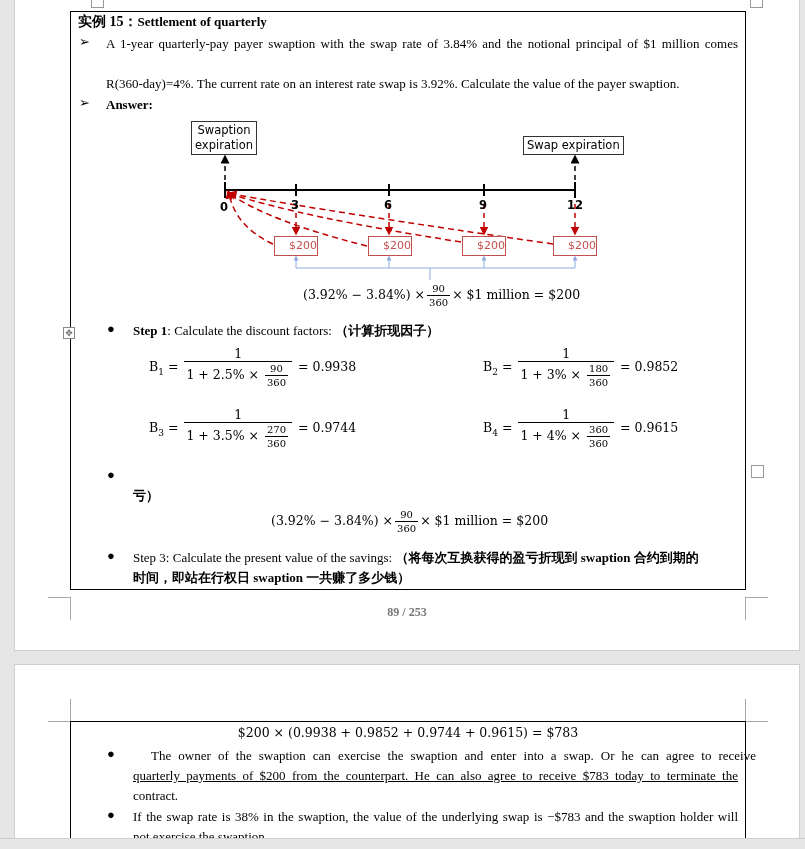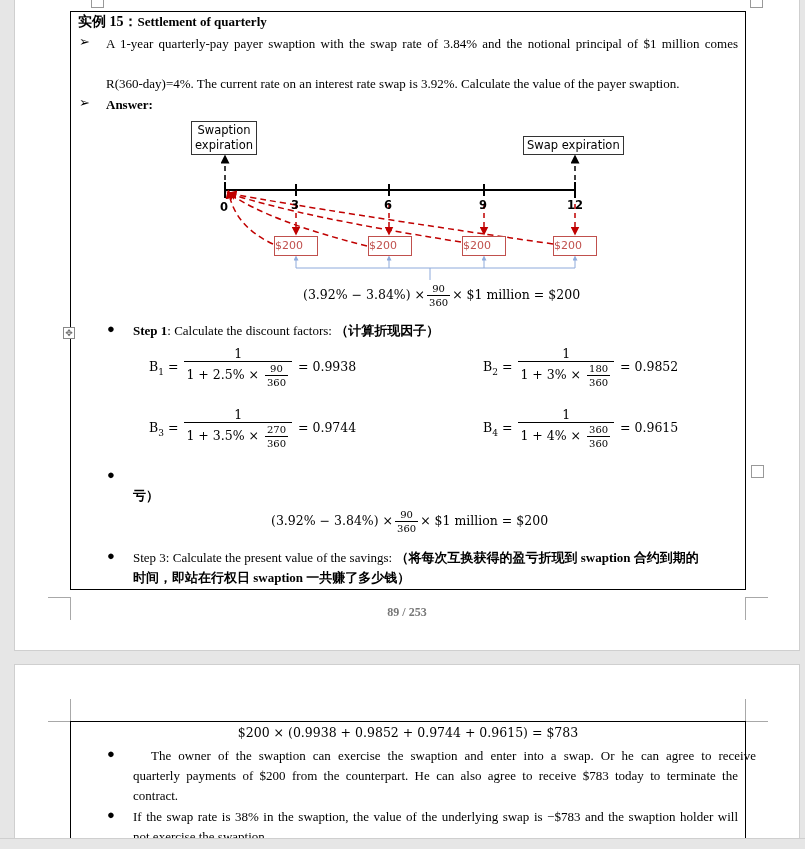--- a/index.html
+++ b/index.html
@@ -42,21 +42,21 @@
     font-size:9px; line-height:10px; text-align:center; color:#666;
   }
   .small-box { position:absolute; width:11px; height:11px; border:1px solid #999; background:#fff; }
 
   .diagram-label {
     position:absolute; font-family:"DejaVu Sans", sans-serif; font-size:11.5px;
     border:1px solid #333; background:#fff; text-align:center; line-height:15px; padding:1px 3px;
   }
   .pay-box {
     position:absolute; width:42px; height:18px; border:1px solid #c0504d; background:#fff;
-    color:#c0504d; font-family:"DejaVu Sans", sans-serif; font-size:11px; text-align:left; line-height:18px;
+    color:#c0504d; font-family:"DejaVu Sans", sans-serif; font-size:11px; text-align:right; line-height:18px;
   }
   .tick-label {
     position:absolute; font-family:"DejaVu Sans", sans-serif; font-weight:bold; font-size:11.5px;
   }
 </style>
 </head>
 <body>
 
 <div class="page" id="page1">
 
@@ -233,21 +233,21 @@
 
 <div class="page" id="page2">
   <div class="corner" style="left:33px;top:34px;border-width:0 1px 1px 0;"></div>
   <div class="corner" style="left:730px;top:34px;border-width:0 0 1px 1px;"></div>
 
   <div class="frame" id="frame2">
     <div class="abs math" style="left:0;right:0;top:3px;text-align:center;">$200 × (0.9938 + 0.9852 + 0.9744 + 0.9615)  =  $783</div>
 
     <span class="bul" style="left:36px;top:24px;">●</span>
     <div class="abs t j" style="left:80px;top:24px;width:605px;">The owner of the swaption can exercise the swaption and enter into a swap. Or he can agree to receive</div>
-    <div class="abs t j" style="left:62px;top:44px;width:605px;">quarterly payments of $200 from the counterpart. He can also agree to receive $783 today to terminate the</div>
+    <div class="abs t j" style="left:62px;top:44px;width:605px;text-decoration:underline;">quarterly payments of $200 from the counterpart. He can also agree to receive $783 today to terminate the</div>
     <div class="abs t" style="left:62px;top:64px;">contract.</div>
 
     <span class="bul" style="left:36px;top:85px;">●</span>
     <div class="abs t j" style="left:62px;top:85px;width:605px;">If the swap rate is 38% in the swaption, the value of the underlying swap is −$783 and the swaption holder will</div>
     <div class="abs t" style="left:62px;top:105px;">not exercise the swaption.</div>
   </div>
 </div>
 
 <div style="position:absolute;left:0;top:838px;width:805px;height:11px;background:#e6e6e6;border-top:1px solid #cfcfcf;"></div>
 

